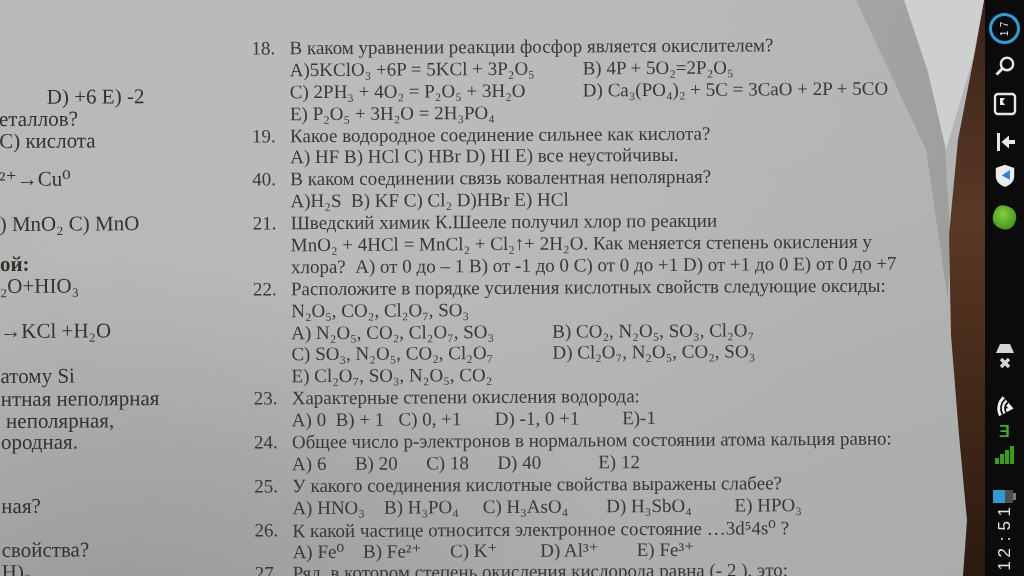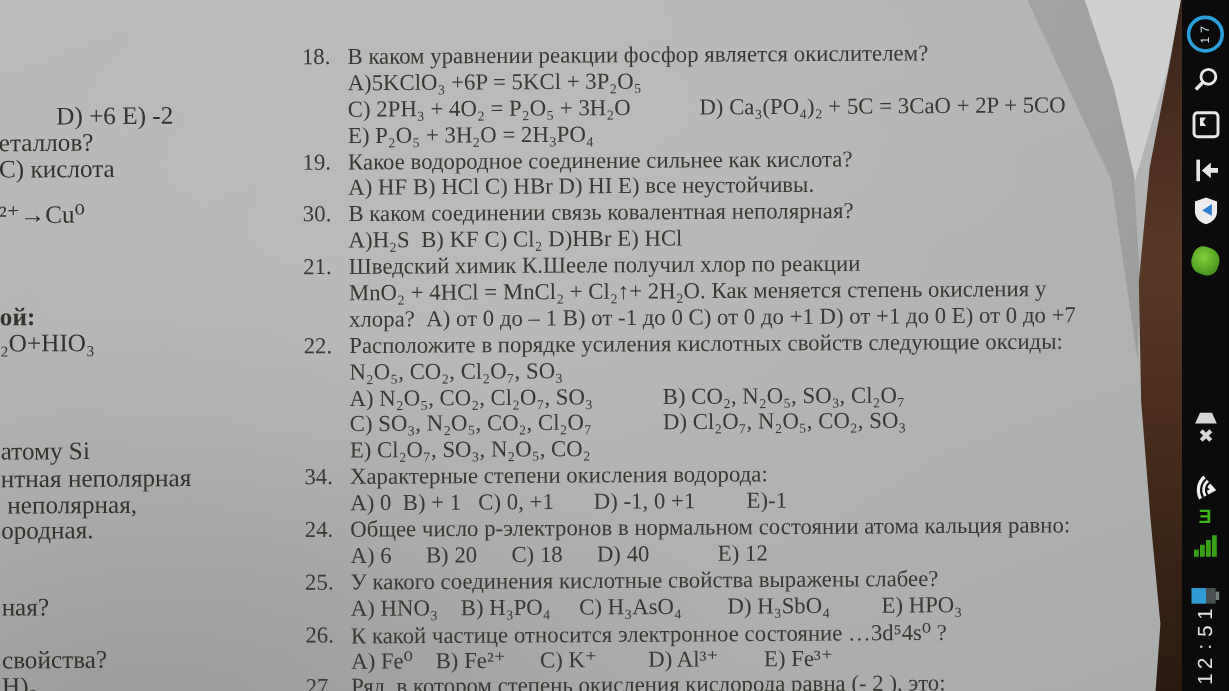--- a/index.html
+++ b/index.html
@@ -57,48 +57,50 @@
   <div class="photo">
     <div class="paper"></div>
     <div class="curl-shadow"></div>
     <div class="curl"></div>
     <div class="text-layer">
       <div>
           <div class="frag" style="top: 82px; margin-left: 48px;">D) +6 E) -2</div>
           <div class="frag" style="top: 104px;">еталлов?</div>
           <div class="frag" style="top: 126px;">С) кислота</div>
           <div class="frag" style="top: 164px;">²⁺→Cu⁰</div>
+          <div class="frag" style="top: 209px;">) MnO₂ C) MnO</div>
           <div class="frag" style="top: 249px; font-weight: bold;">ой:</div>
           <div class="frag" style="top: 271px;">₂O+HIO₃</div>
+          <div class="frag" style="top: 316px;">→KCl +H₂O</div>
           <div class="frag" style="top: 361px;">атому Si</div>
           <div class="frag" style="top: 384px;">нтная неполярная</div>
           <div class="frag" style="top: 406px;"> неполярная,</div>
           <div class="frag" style="top: 427px;">ородная.</div>
           <div class="frag" style="top: 491px; text-align: center;">ная?</div>
           <div class="frag" style="top: 535px;">свойства?</div>
           <div class="frag" style="top: 557px;">Н)₂</div>
         </div>
       <div class="main-col">
           <div class="line"><span class="num">18.</span><span class="part">В каком уравнении реакции фосфор является окислителем?</span></div>
-          <div class="line"><span class="num"></span><span class="part" style="min-width: 293px;">A)5KClO₃ +6P = 5KCl + 3P₂O₅</span></div>
+          <div class="line"><span class="num"></span><span class="part" style="min-width: 293px;">A)5KClO₃ +6P = 5KCl + 3P₂O₅</span><span class="part">B) 4P + 5O₂=2P₂O₅</span></div>
           <div class="line"><span class="num"></span><span class="part" style="min-width: 293px;">C) 2PH₃ + 4O₂ = P₂O₅ + 3H₂O</span><span class="part">D) Ca₃(PO₄)₂ + 5C = 3CaO + 2P + 5CO</span></div>
           <div class="line"><span class="num"></span><span class="part">E) P₂O₅ + 3H₂O = 2H₃PO₄</span></div>
           <div class="line"><span class="num">19.</span><span class="part">Какое водородное соединение сильнее как кислота?</span></div>
           <div class="line"><span class="num"></span><span class="part">A) HF B) HCl C) HBr D) HI E) все неустойчивы.</span></div>
-          <div class="line"><span class="num">30.</span><span class="part">В каком соединении связь ковалентная неполярная?</span></div>
+          <div class="line"><span class="num">40.</span><span class="part">В каком соединении связь ковалентная неполярная?</span></div>
           <div class="line"><span class="num"></span><span class="part">A)H₂S  B) KF C) Cl₂ D)HBr E) HCl</span></div>
           <div class="line"><span class="num">21.</span><span class="part">Шведский химик К.Шееле получил хлор по реакции</span></div>
           <div class="line"><span class="num"></span><span class="part">MnO₂ + 4HCl = MnCl₂ + Cl₂↑+ 2H₂O. Как меняется степень окисления у</span></div>
           <div class="line"><span class="num"></span><span class="part">хлора?  A) от 0 до – 1 B) от -1 до 0 C) от 0 до +1 D) от +1 до 0 E) от 0 до +7</span></div>
           <div class="line"><span class="num">22.</span><span class="part">Расположите в порядке усиления кислотных свойств следующие оксиды:</span></div>
           <div class="line"><span class="num"></span><span class="part">N₂O₅, CO₂, Cl₂O₇, SO₃</span></div>
           <div class="line"><span class="num"></span><span class="part" style="min-width: 261px;">A) N₂O₅, CO₂, Cl₂O₇, SO₃</span><span class="part">B) CO₂, N₂O₅, SO₃, Cl₂O₇</span></div>
           <div class="line"><span class="num"></span><span class="part" style="min-width: 261px;">C) SO₃, N₂O₅, CO₂, Cl₂O₇</span><span class="part">D) Cl₂O₇, N₂O₅, CO₂, SO₃</span></div>
           <div class="line"><span class="num"></span><span class="part">E) Cl₂O₇, SO₃, N₂O₅, CO₂</span></div>
-          <div class="line"><span class="num">34.</span><span class="part">Характерные степени окисления водорода:</span></div>
+          <div class="line"><span class="num">23.</span><span class="part">Характерные степени окисления водорода:</span></div>
           <div class="line"><span class="num"></span><span class="part">A) 0  B) + 1   C) 0, +1       D) -1, 0 +1         E)-1</span></div>
           <div class="line"><span class="num">24.</span><span class="part">Общее число р-электронов в нормальном состоянии атома кальция равно:</span></div>
           <div class="line"><span class="num"></span><span class="part">A) 6      B) 20      C) 18      D) 40            E) 12</span></div>
           <div class="line"><span class="num">25.</span><span class="part">У какого соединения кислотные свойства выражены слабее?</span></div>
           <div class="line"><span class="num"></span><span class="part">A) HNO₃    B) H₃PO₄     C) H₃AsO₄        D) H₃SbO₄         E) HPO₃</span></div>
           <div class="line"><span class="num">26.</span><span class="part">К какой частице относится электронное состояние …3d⁵4s⁰ ?</span></div>
           <div class="line"><span class="num"></span><span class="part">A) Fe⁰    B) Fe²⁺      C) K⁺         D) Al³⁺        E) Fe³⁺</span></div>
           <div class="line"><span class="num">27.</span><span class="part">Ряд, в котором степень окисления кислорода равна (- 2 ), это:</span></div>
         </div>
     </div>

